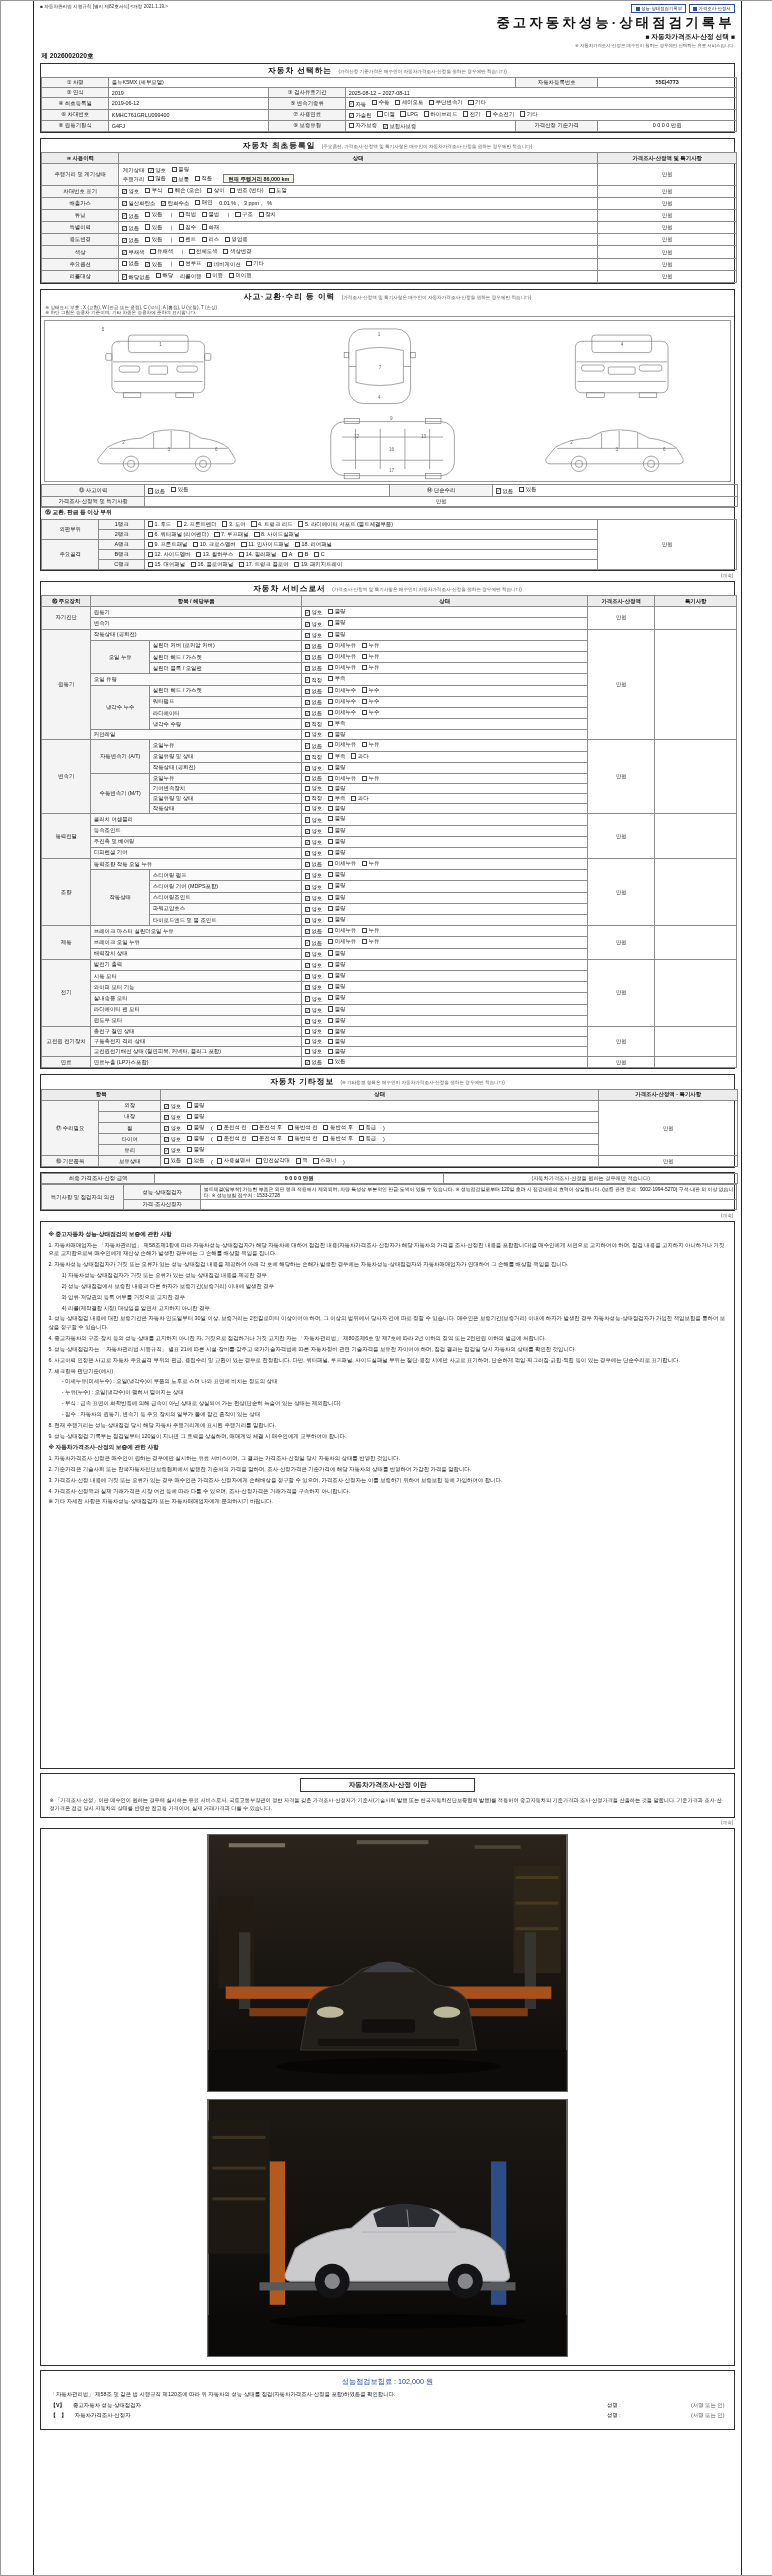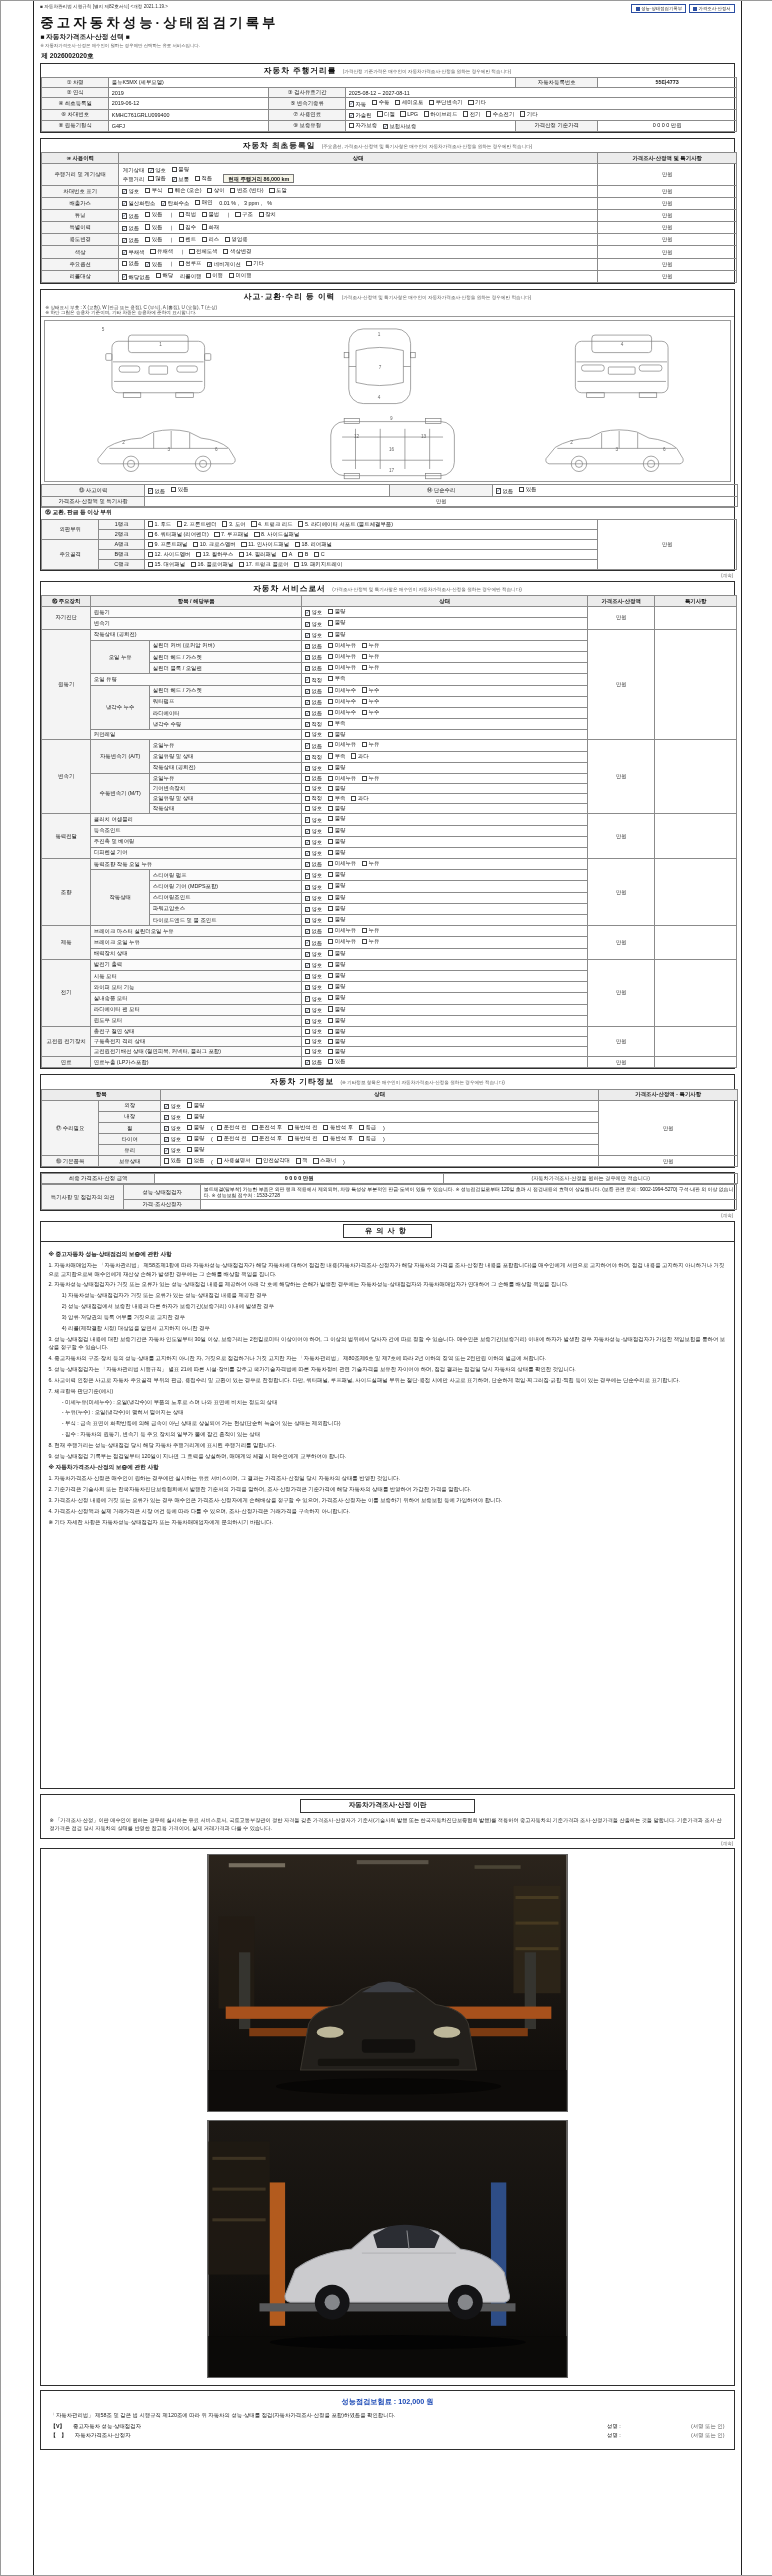--- a/index.html
+++ b/index.html
@@ -3,21 +3,21 @@
 <meta charset="utf-8">
 <style>
 *{box-sizing:border-box;margin:0;padding:0}
 html{background:#fff}
 body{width:773px;height:2576px;position:relative;background:#fff;font-family:"Liberation Sans","DejaVu Sans",sans-serif;color:#141414;border:0.5px solid #9a9a9a;overflow:hidden}
 .page{position:absolute;left:32px;top:0;width:709px;height:2576px;border-left:0.8px solid #222;border-right:0.8px solid #222;background:#fff;padding:3.1px 6.2px 0}
 .topline{display:flex;justify-content:space-between;align-items:flex-start;font-size:4.6px;color:#333}
 .corner{display:flex;gap:2.6px}
 .cornerbox{border:0.5px solid #2b4ea2;padding:1px 3.1px;font-size:4.4px;display:flex;align-items:center;gap:1.5px;background:#fff;color:#222}
 .cornerbox .sq{width:4.1px;height:4.1px;background:#2b4ea2;display:inline-block}
-.titlewrap{text-align:left;margin-top:1px}
+.titlewrap{text-align:right;margin-top:1px}
 .main-title{font-size:13.4px;font-weight:bold;letter-spacing:3.1px}
 .sub-title{font-size:6.7px;font-weight:bold;margin-top:1px}
 .sub-note{font-size:4.4px;color:#555;margin-top:0.5px}
 .docno{font-size:6.7px;font-weight:bold;margin:4.1px 0 2.1px 1px}
 .sec{border:0.8px solid #2e2e2e;margin-bottom:4.6px;background:#fff}
 .sec-head{text-align:center;padding:2.1px 2.1px 1.5px}
 .sec-title{font-size:7.7px;font-weight:bold;letter-spacing:1px}
 .sec-note{font-size:4.6px;color:#555;margin-left:4.1px}
 table{border-collapse:collapse;width:100%;table-layout:fixed}
 td,th{border:0.5px solid #8b8b8b;font-size:5.4px;padding:1px 2.6px;vertical-align:middle;word-break:break-all}
@@ -46,21 +46,21 @@
 .notice-body{padding:5.2px 7.2px 6.2px;min-height:546px}
 .nhead{font-size:5.7px;font-weight:bold;margin:3.6px 0 2.1px}
 .np{font-size:5.4px;line-height:1.62;margin-bottom:2.1px;color:#222}
 .np.ind1{padding-left:13.4px}
 .pricing{padding-bottom:5.2px}
 .pricing-title{width:175px;margin:4.1px auto 3.1px;border:0.8px solid #333;text-align:center;font-weight:bold;font-size:6.7px;padding:1.5px}
 .pricing-text{font-size:5.2px;line-height:1.6;padding:0 8.2px;color:#222}
 .photo-wrap{display:flex;flex-direction:column;align-items:center;gap:7.2px;padding:5.2px 0 7.2px}
 .photo{border:0.5px solid #666;display:block}
 .sign-body{padding:4.1px 9.3px 7.2px}
-.ins{text-align:center;font-size:7.2px;font-weight:bold;color:#1b49b5;margin:2.1px 0 4.1px}
+.ins{text-align:center;font-size:7.2px;font-weight:normal;color:#1b49b5;margin:2.1px 0 4.1px}
 .law{font-size:5.4px;margin-bottom:4.1px;color:#222}
 .role-row{font-size:5.4px;margin:2.6px 0;display:flex;gap:8.2px;align-items:center}
 .role-mark{font-weight:bold}
 .role-name{margin-left:auto;margin-right:62px}
 .seal{color:#555}
 .sec-head.bar{border-bottom:0.5px solid #8b8b8b;background:#f7f7f7;padding:1.5px}
 </style>
 </head>
 <body>
 
@@ -83,21 +83,21 @@
   <div class="titlewrap">
     <div class="main-title">중고자동차성능·상태점검기록부</div>
     <div class="sub-title">■ 자동차가격조사·산정 선택 ■</div>
     <div class="sub-note">※ 자동차가격조사·산정은 매수인이 원하는 경우에만 선택하는 유료 서비스입니다.</div>
   </div>
 
   <div class="docno">제 2026002020호</div>
 
   <div class="sec">
     <div class="sec-head">
-      <span class="sec-title">자동차 주행거리를</span>
+      <span class="sec-title">자동차 선택하는</span>
       <span class="sec-note">(가격산정 기준가격은 매수인이 자동차가격조사·산정을 원하는 경우에만 적습니다)</span>
     </div>
     <table>
       <colgroup>
           <col style="width:67px">
           <col style="width:160px">
           <col style="width:77px">
           <col style="width:170px">
           <col style="width:82px">
           <col style="width:139px">
@@ -1314,23 +1314,20 @@
       <tr>
         <td class="lb">가격·조사산정자</td>
         <td style="font-size:4.9px"></td>
       </tr>
     </tbody>
       </table>
   </div>
   <div class="cont">(계속)</div>
 
   <div class="sec">
-    <div class="notice-bar">
-      <span class="notice-title">유의사항</span>
-    </div>
     <div id="notice-body" class="notice-body">
         <div class="nhead">※ 중고자동차 성능·상태점검의 보증에 관한 사항</div>
         <div class="np ind0">1. 자동차매매업자는 「자동차관리법」 제58조제1항에 따라 자동차성능·상태점검자가 해당 자동차에 대하여 점검한 내용(자동차가격조사·산정자가 해당 자동차의 가격을 조사·산정한 내용을 포함합니다)을 매수인에게 서면으로 고지하여야 하며, 점검 내용을 고지하지 아니하거나 거짓으로 고지함으로써 매수인에게 재산상 손해가 발생한 경우에는 그 손해를 배상할 책임을 집니다.</div>
         <div class="np ind0">2. 자동차성능·상태점검자가 거짓 또는 오류가 있는 성능·상태점검 내용을 제공하여 아래 각 호에 해당하는 손해가 발생한 경우에는 자동차성능·상태점검자와 자동차매매업자가 연대하여 그 손해를 배상할 책임을 집니다.</div>
         <div class="np ind1">1) 자동차성능·상태점검자가 거짓 또는 오류가 있는 성능·상태점검 내용을 제공한 경우</div>
         <div class="np ind1">2) 성능·상태점검에서 보증한 내용과 다른 하자가 보증기간(보증거리) 이내에 발생한 경우</div>
         <div class="np ind1">3) 압류·저당권의 등록 여부를 거짓으로 고지한 경우</div>
         <div class="np ind1">4) 리콜(제작결함 시정) 대상임을 알면서 고지하지 아니한 경우</div>
         <div class="np ind0">3. 성능·상태점검 내용에 대한 보증기간은 자동차 인도일부터 30일 이상, 보증거리는 2천킬로미터 이상이어야 하며, 그 이상의 범위에서 당사자 간에 따로 정할 수 있습니다. 매수인은 보증기간(보증거리) 이내에 하자가 발생한 경우 자동차성능·상태점검자가 가입한 책임보험을 통하여 보상을 청구할 수 있습니다.</div>
         <div class="np ind0">4. 중고자동차의 구조·장치 등의 성능·상태를 고지하지 아니한 자, 거짓으로 점검하거나 거짓 고지한 자는 「자동차관리법」 제80조제6호 및 제7호에 따라 2년 이하의 징역 또는 2천만원 이하의 벌금에 처합니다.</div>

